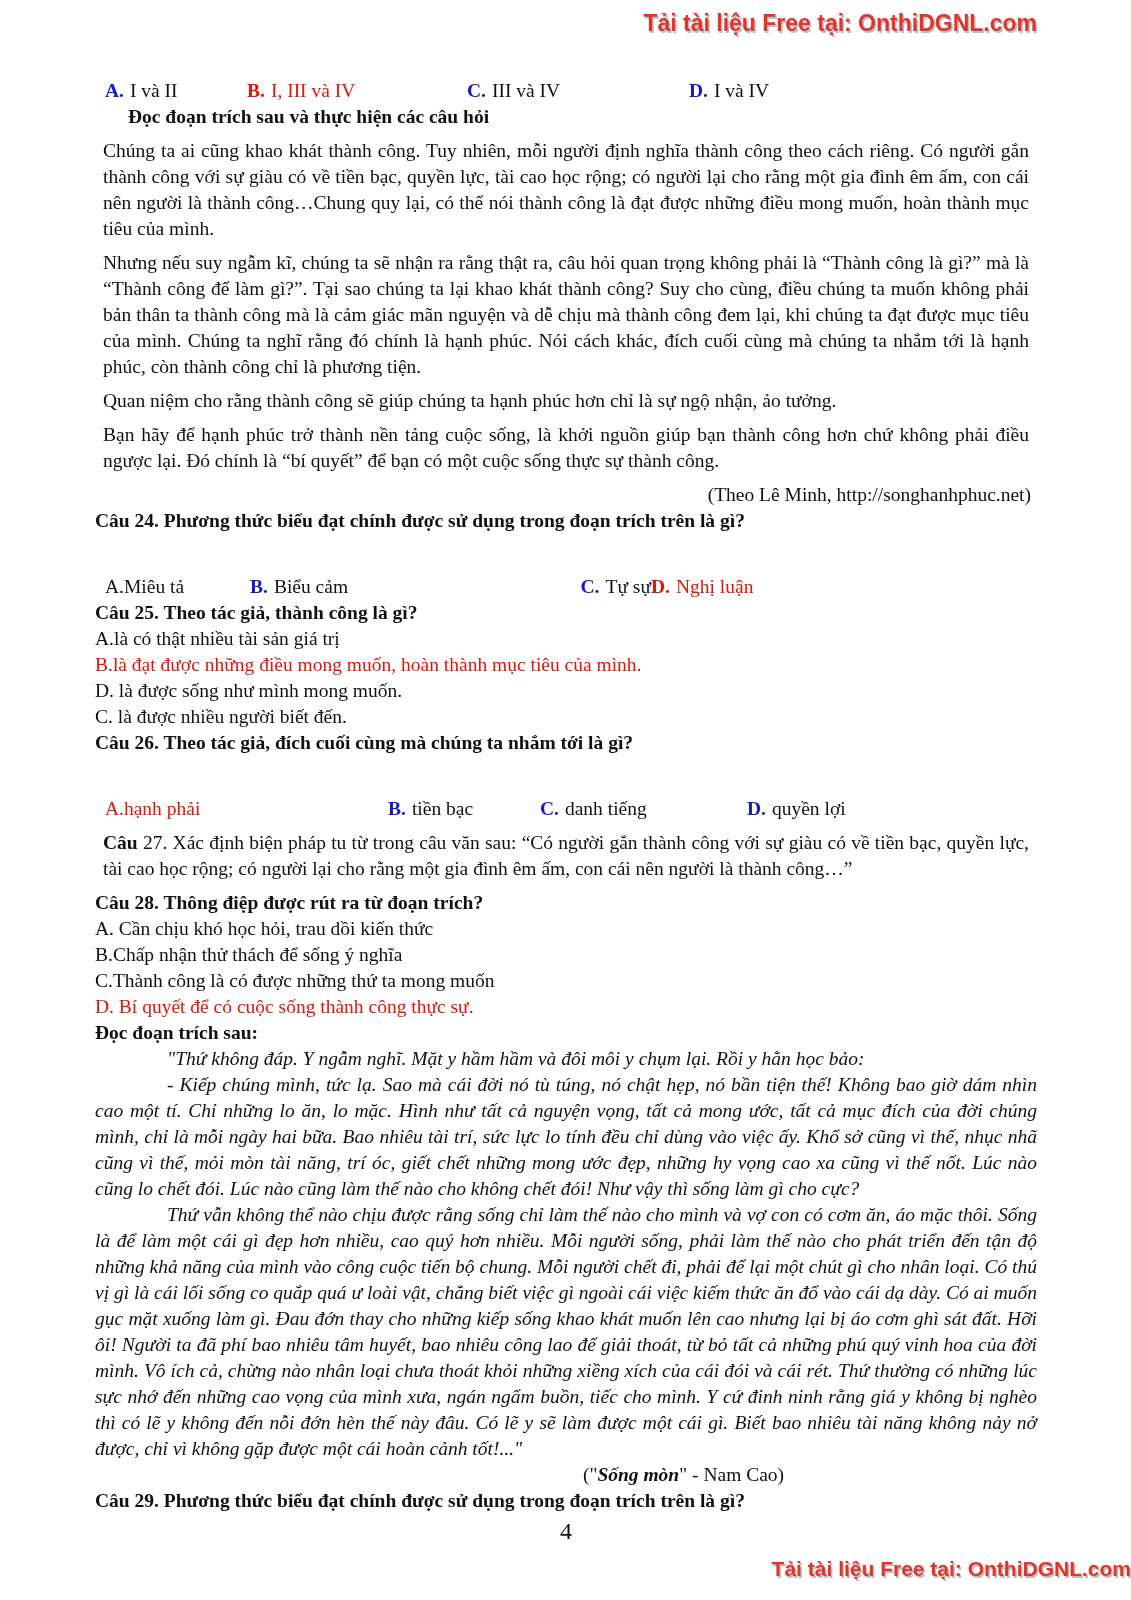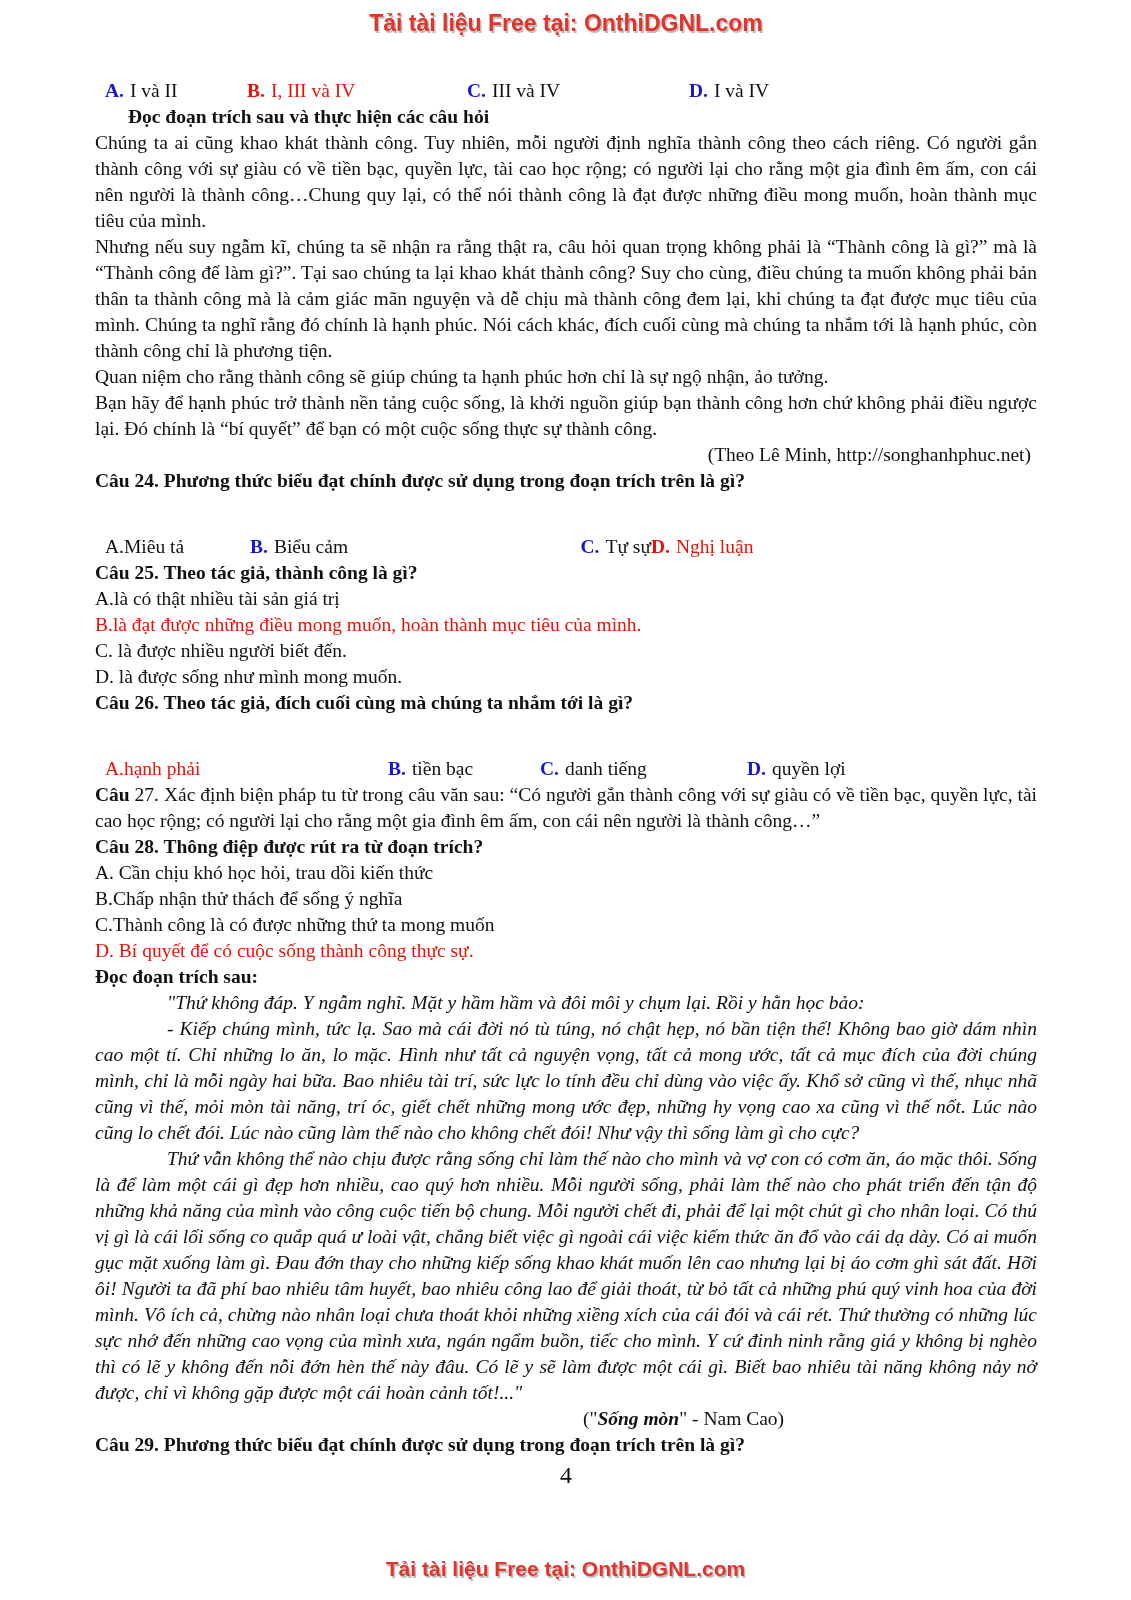--- a/index.html
+++ b/index.html
@@ -6,38 +6,38 @@
   .page{
     position:relative;
     width:1131px;height:1600px;
     background:#ffffff;
     font-family:"Liberation Serif","DejaVu Serif",serif;
     font-size:19.5px;line-height:26px;color:#111111;
     overflow:hidden;
   }
   .content{padding:8px 94px 0 95px;}
   .banner{
-    text-align:center;
+    text-align:right;
     font-family:"Liberation Sans","DejaVu Sans",sans-serif;
     font-weight:bold;font-size:23px;line-height:30px;
     color:#e2342b;text-shadow:1.5px 1.5px 0 #bdbdbd;
     margin-bottom:14px;
   }
   .banner.bottom{
     position:absolute;left:0;right:0;top:1554px;margin:0;font-size:21px;
   }
   .opt-row{display:flex;padding-left:10px;white-space:nowrap;margin-top:40px;}
   .opt{flex:0 0 auto;}
   .bL{font-weight:bold;color:#1717d2;}
   .rL{font-weight:bold;color:#e51408;}
   .red{color:#e51408;}
   .gap{margin-left:6px;}
   .qh{font-weight:bold;}
   .h-indent{margin-left:33px;}
-  .para{text-align:justify;margin:0;}
+  .para{text-align:justify;margin:8px;}
   .src1{text-align:right;padding-right:6px;}
   .lit{font-style:italic;text-indent:72px;text-align:justify;margin:0;}
   .lit-bold{font-weight:normal;margin-top:46px;}
   .src2{text-align:center;padding-left:235px;}
   .src2 .title{font-weight:bold;font-style:italic;}
   .pagenum{text-align:center;font-size:24px;margin-top:4px;}
   
   .w142{width:142px;} .w220{width:220px;} .w222{width:222px;}
   .w145{width:145px;} .w143{width:143px;} .w258{width:258px;text-align:right;}
   .w283{width:283px;} .w152{width:152px;} .w207{width:207px;}
@@ -70,22 +70,22 @@
     <div class="opt-row">
       <span class="opt w145"><span>A.</span><span>Miêu tả</span></span>
       <span class="opt w143"><span class="bL">B.</span><span class="gap">Biểu cảm</span></span>
       <span class="opt w258"><span class="bL">C.</span><span class="gap">Tự sự</span></span>
       <span class="opt"><span class="rL">D.</span><span class="gap red">Nghị luận</span></span>
     </div>
 
     <div class="qh">Câu 25. Theo tác giả, thành công là gì?</div>
     <div>A.là có thật nhiều tài sản giá trị</div>
     <div class="red">B.là đạt được những điều mong muốn, hoàn thành mục tiêu của mình.</div>
+    <div>D. là được sống như mình mong muốn.</div>
     <div>C. là được nhiều người biết đến.</div>
-    <div>D. là được sống như mình mong muốn.</div>
 
     <div class="qh">Câu 26. Theo tác giả, đích cuối cùng mà chúng ta nhắm tới là gì?</div>
     <div class="opt-row">
       <span class="opt w283 red"><span>A.</span><span>hạnh phải</span></span>
       <span class="opt w152"><span class="bL">B.</span><span class="gap">tiền bạc</span></span>
       <span class="opt w207"><span class="bL">C.</span><span class="gap">danh tiếng</span></span>
       <span class="opt"><span class="bL">D.</span><span class="gap">quyền lợi</span></span>
     </div>
 
     <p class="para"><span class="qh">Câu</span><span> 27. Xác định biện pháp tu từ trong câu văn sau: “Có người gắn thành công với sự giàu có về tiền bạc, quyền lực, tài cao học rộng; có người lại cho rằng một gia đình êm ấm, con cái nên người là thành công…”</span></p>

